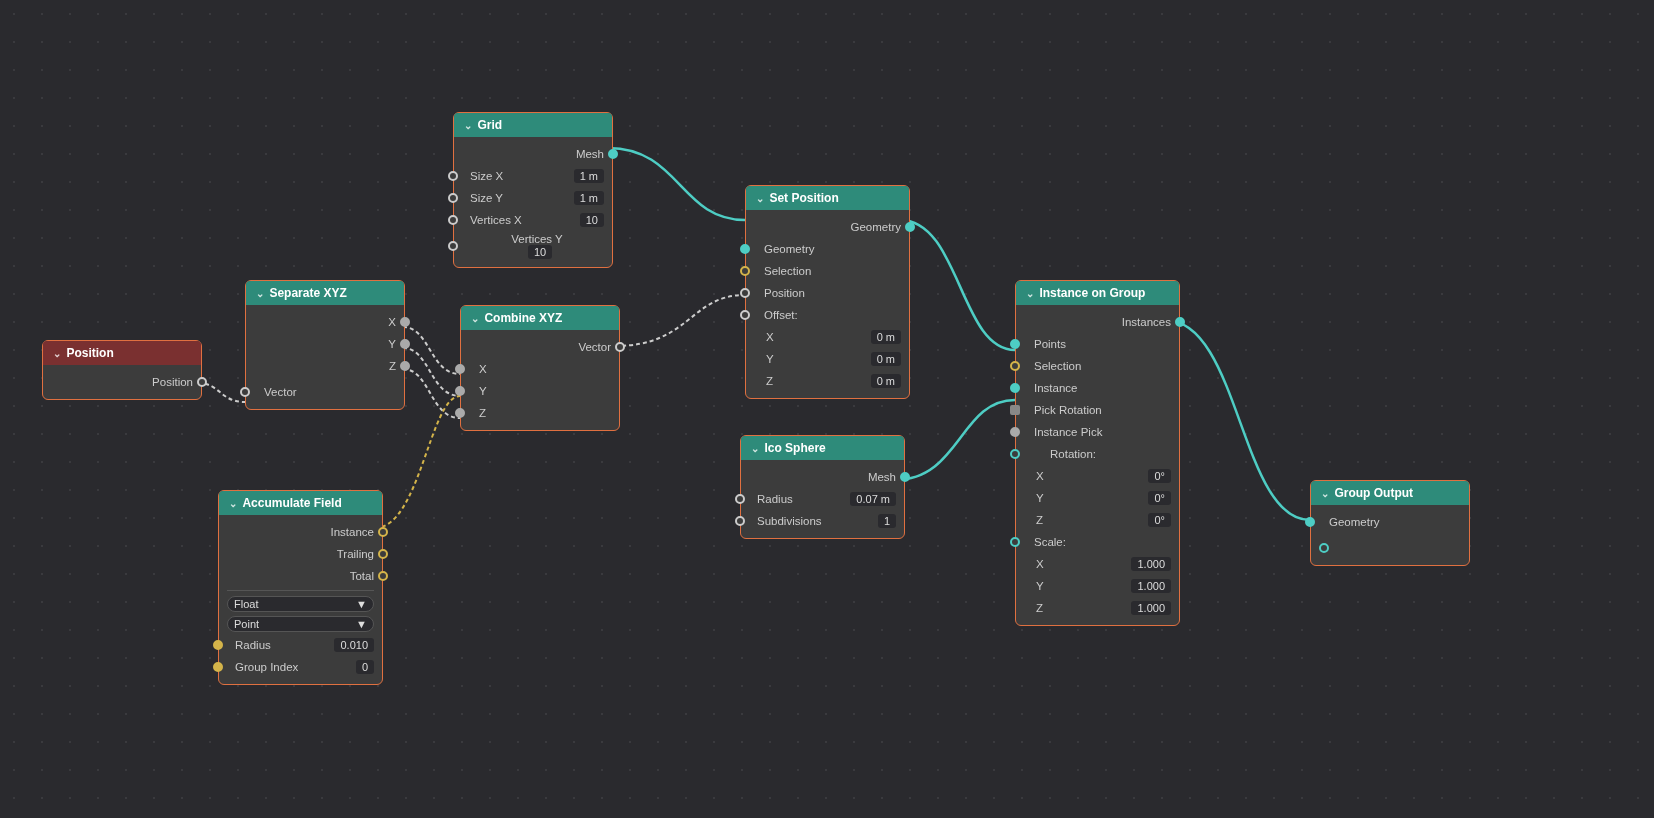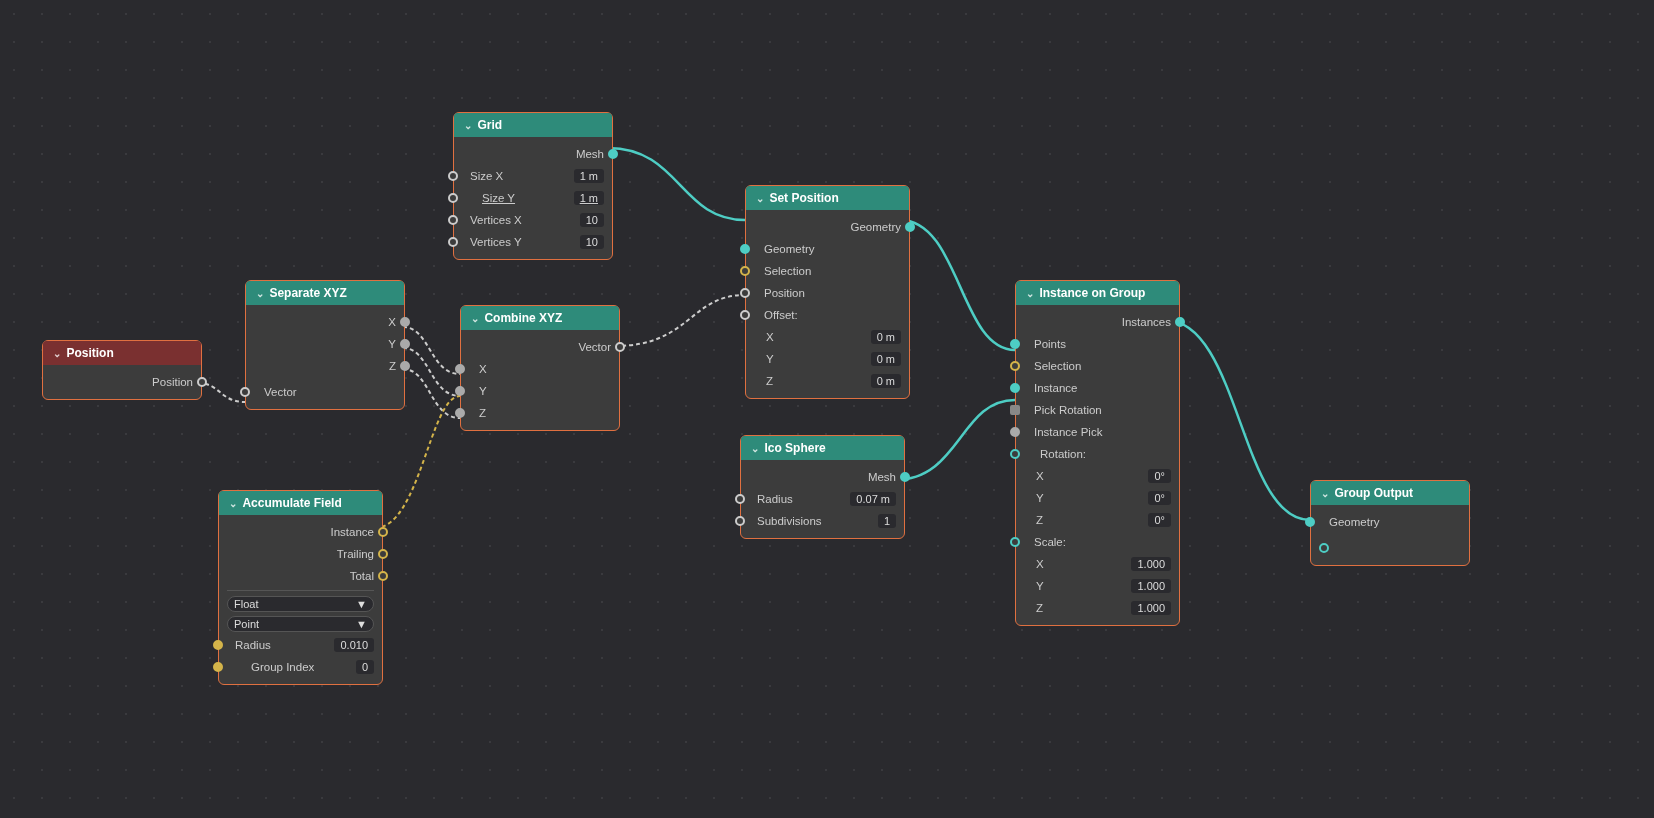--- a/index.html
+++ b/index.html
@@ -238,21 +238,21 @@
     </div>
     <div class="node-row input">
       <div class="socket yellow-fill left"></div>
       <div class="row-flex" style="margin-left:8px;">
         <span class="row-label">Radius</span>
         <span class="row-value">0.010</span>
       </div>
     </div>
     <div class="node-row input">
       <div class="socket yellow-fill left"></div>
-      <div class="row-flex" style="margin-left:24px;gap:24px;">
+      <div class="row-flex" style="margin-left:8px;gap:24px;">
         <span class="row-label">Group Index</span>
         <span class="row-value">0</span>
       </div>
     </div>
   </div>
 </div>
 
 <div class="node" style="left:453px; top:112px; width:160px;">
   <div class="node-header">
     <span class="chevron">⌄</span>
@@ -265,35 +265,35 @@
     </div>
     <div class="node-row input">
       <div class="socket white-outline left"></div>
       <div class="row-flex" style="margin-left:8px;gap:21px;">
         <span class="row-label">Size X</span>
         <span class="row-value">1 m</span>
       </div>
     </div>
     <div class="node-row input">
       <div class="socket white-outline left"></div>
-      <div class="row-flex" style="margin-left:20px;text-decoration:underline;">
+      <div class="row-flex" style="margin-left:8px;">
         <span class="row-label">Size Y</span>
         <span class="row-value">1 m</span>
       </div>
     </div>
     <div class="node-row input">
       <div class="socket white-outline left"></div>
       <div class="row-flex" style="margin-left:8px;justify-content:space-between;">
         <span class="row-label">Vertices X</span>
         <span class="row-value">10</span>
       </div>
     </div>
     <div class="node-row input">
       <div class="socket white-outline left"></div>
-      <div class="row-flex" style="margin-left:8px;">
+      <div class="row-flex" style="margin-left:8px;flex-direction:column;">
         <span class="row-label">Vertices Y</span>
         <span class="row-value">10</span>
       </div>
     </div>
   </div>
 </div>
 
 <div class="node" style="left:460px; top:305px; width:155px;">
   <div class="node-header">
     <span class="chevron">⌄</span>
@@ -418,21 +418,21 @@
     <div class="node-row input">
       <div class="socket square left"></div>
       <span class="row-label" style="margin-left:10px;">Pick Rotation</span>
     </div>
     <div class="node-row input">
       <div class="socket gray-fill left"></div>
       <span class="row-label" style="margin-left:10px;">Instance Pick</span>
     </div>
     <div class="node-row input">
       <div class="socket teal-outline left"></div>
-      <span class="row-label" style="margin-left:16px;">Rotation:</span>
+      <span class="row-label" style="margin-left:26px;">Rotation:</span>
     </div>
     <div class="node-row" style="padding-left:20px;">
       <div class="row-flex">
         <span class="row-label">X</span>
         <span class="row-value">0°</span>
       </div>
     </div>
     <div class="node-row" style="padding-left:20px;">
       <div class="row-flex">
         <span class="row-label">Y</span>

